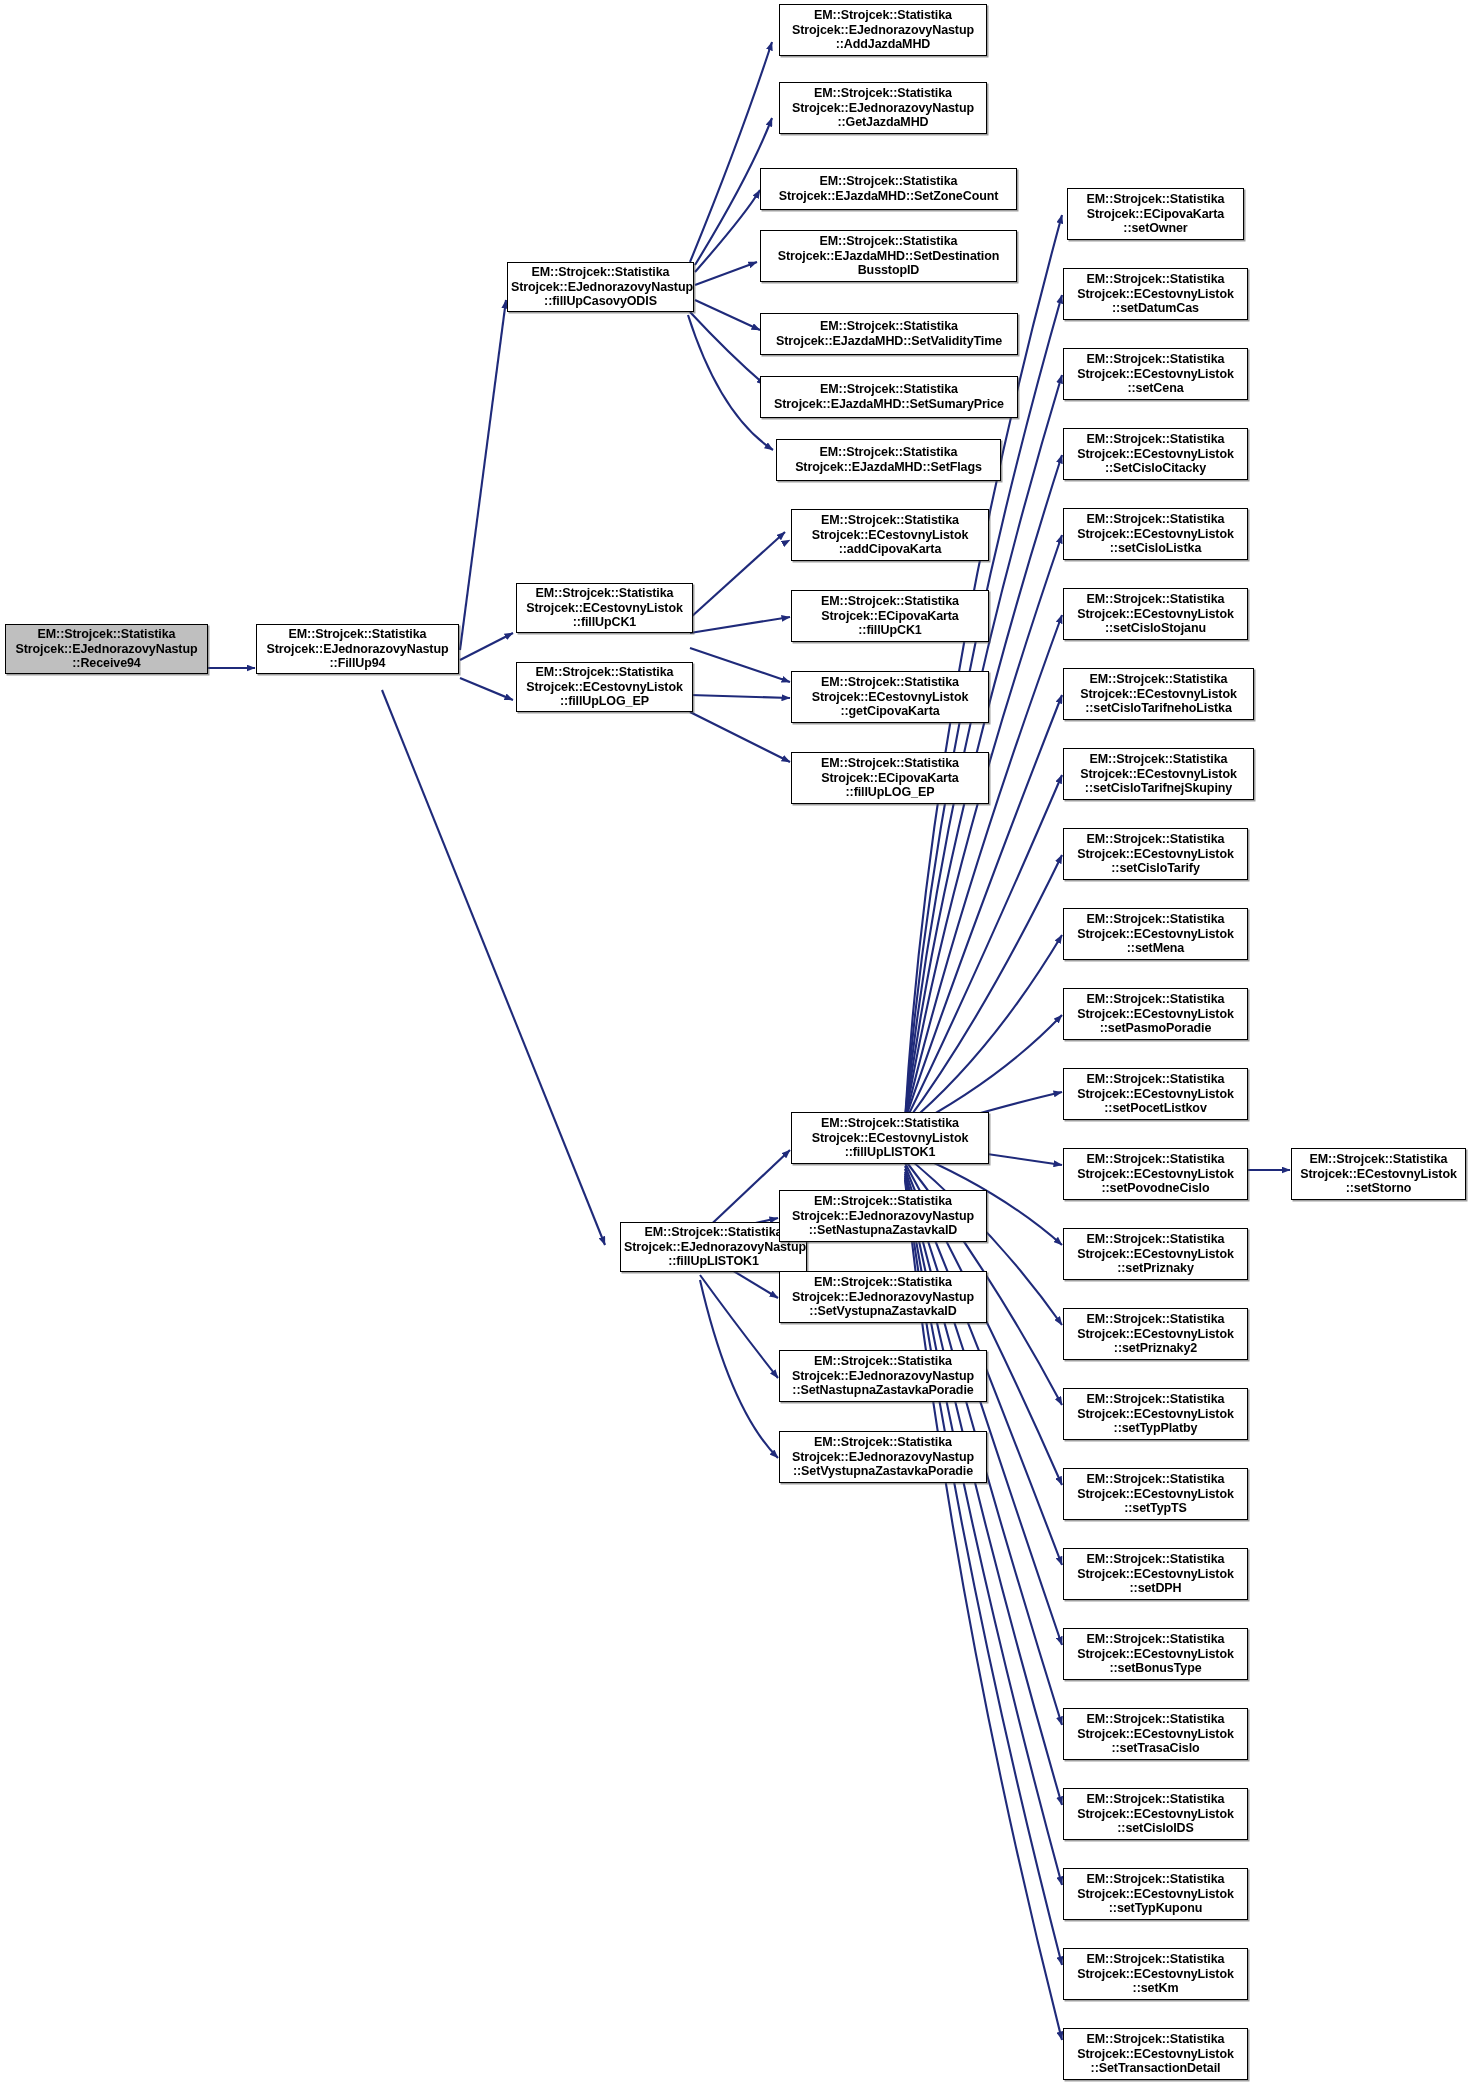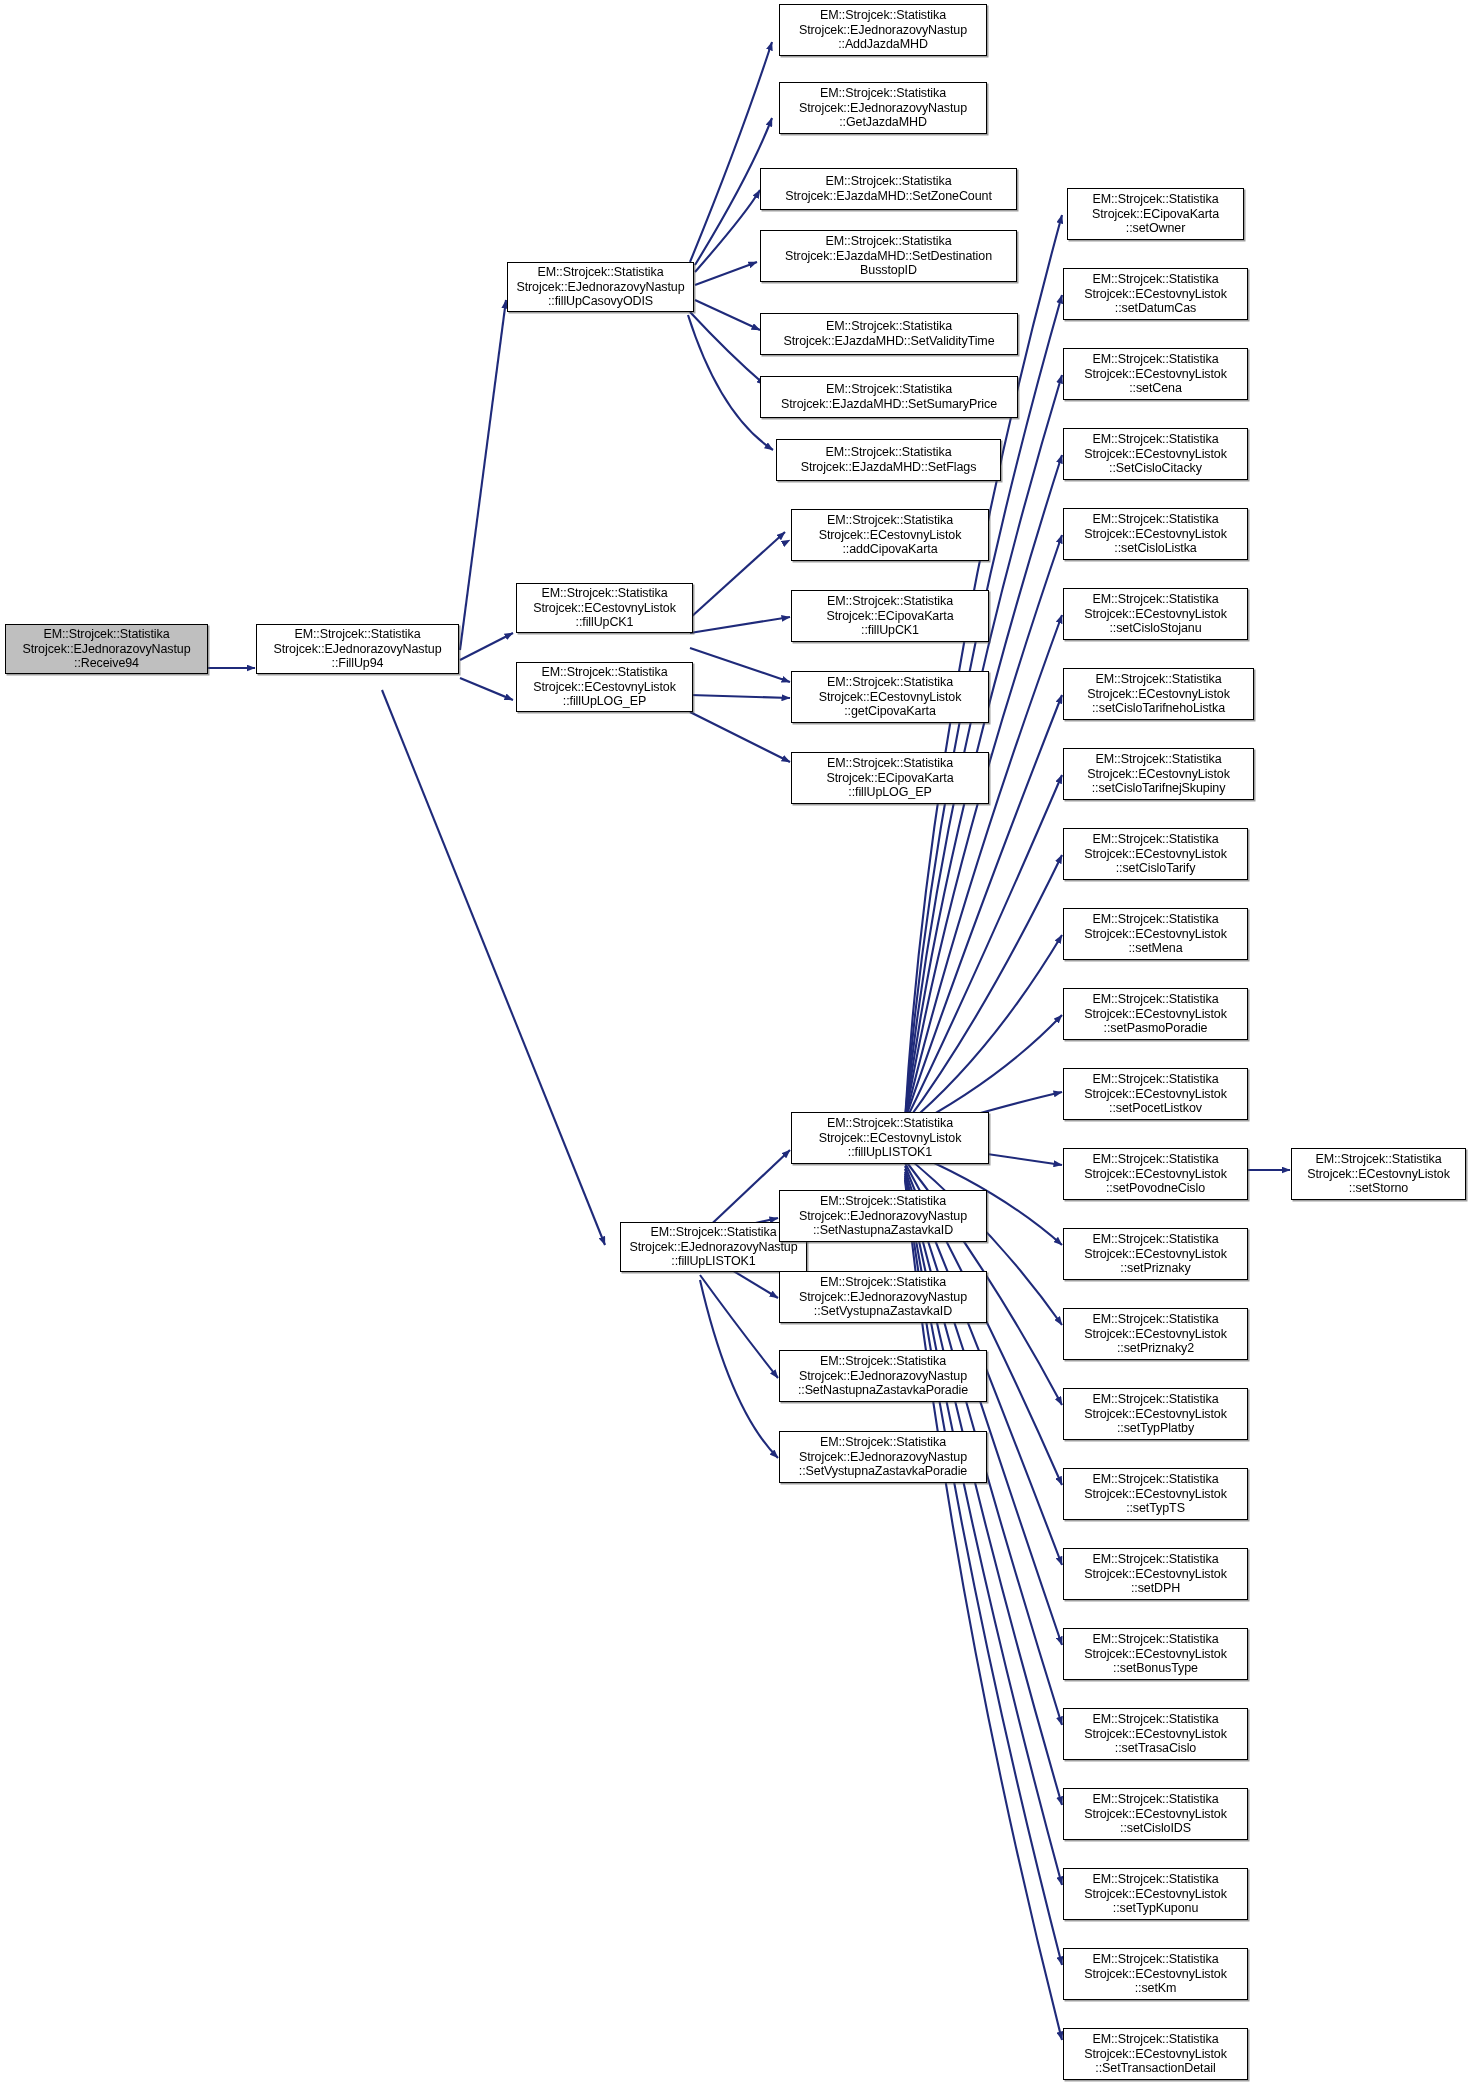--- a/index.html
+++ b/index.html
@@ -27,20 +27,21 @@
     color:#000000;
     display:flex;
     align-items:center;
     justify-content:center;
     text-align:center;
     font-size:12.5px;
     line-height:1.18;
     letter-spacing:-0.1px;
     padding:20px 3px;
     box-shadow:1.5px 1.5px 0 rgba(80,80,80,0.55);
+    font-weight:bold;
   }
   .node.root{
     background:#bfbfbf;
   }
   .node .lbl{
     white-space:pre-line;
     display:block;
     width:100%;
   }
 </style>

